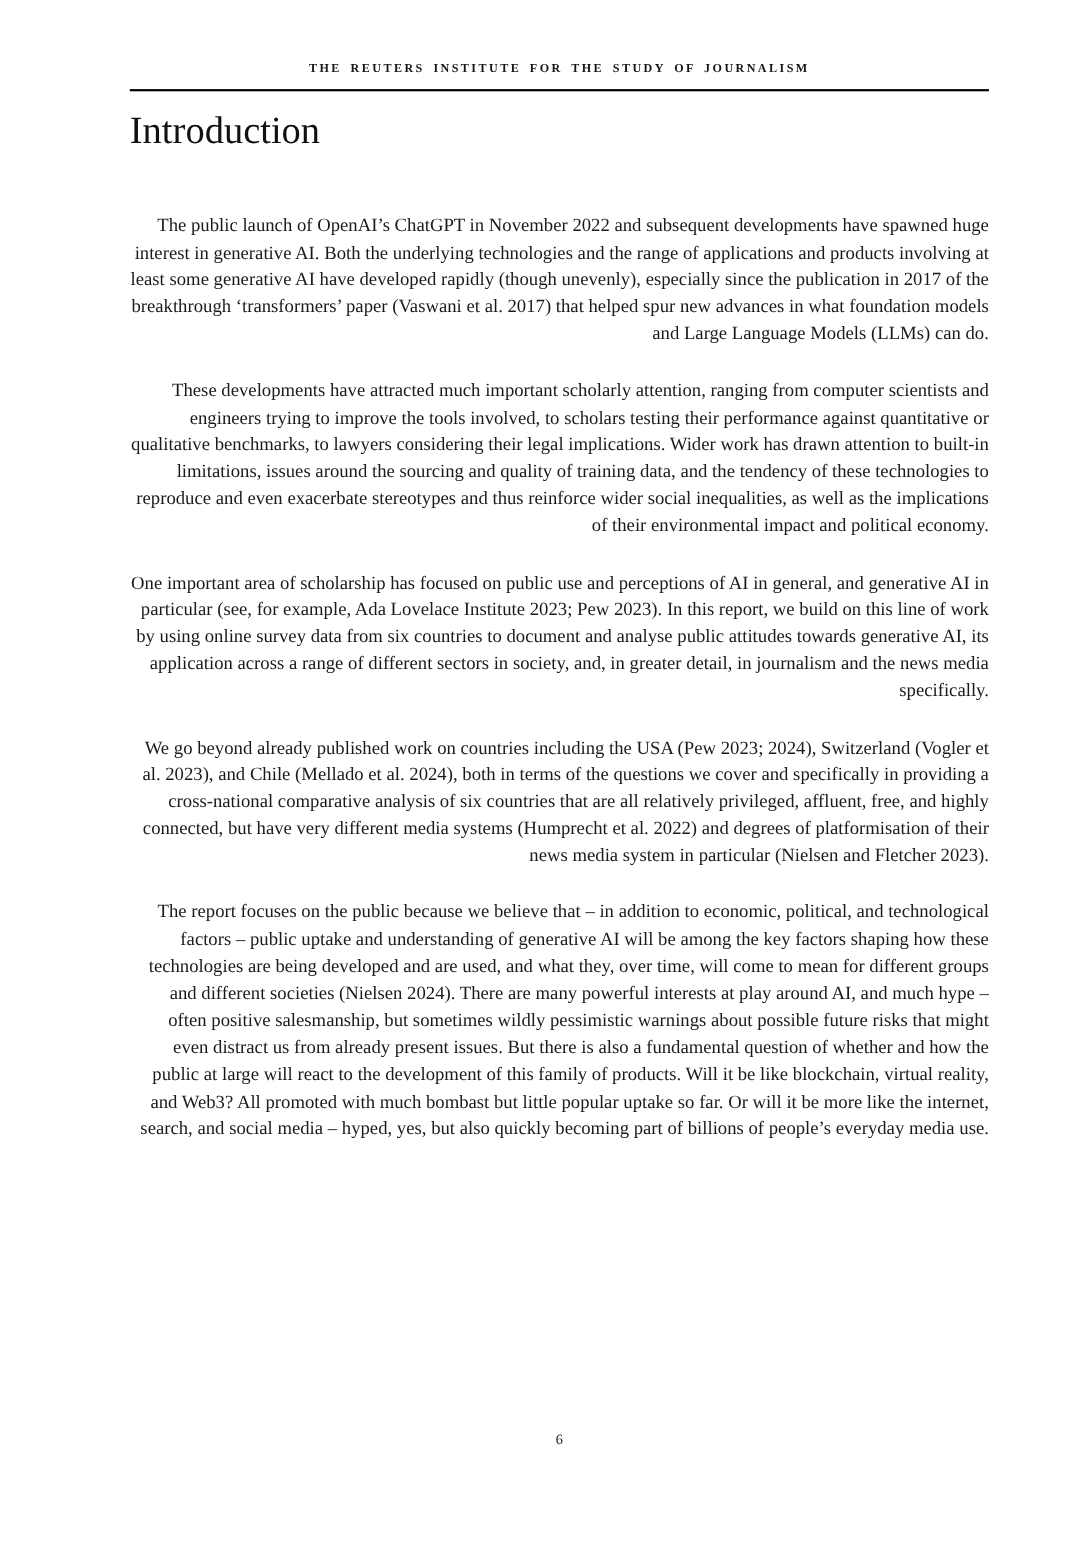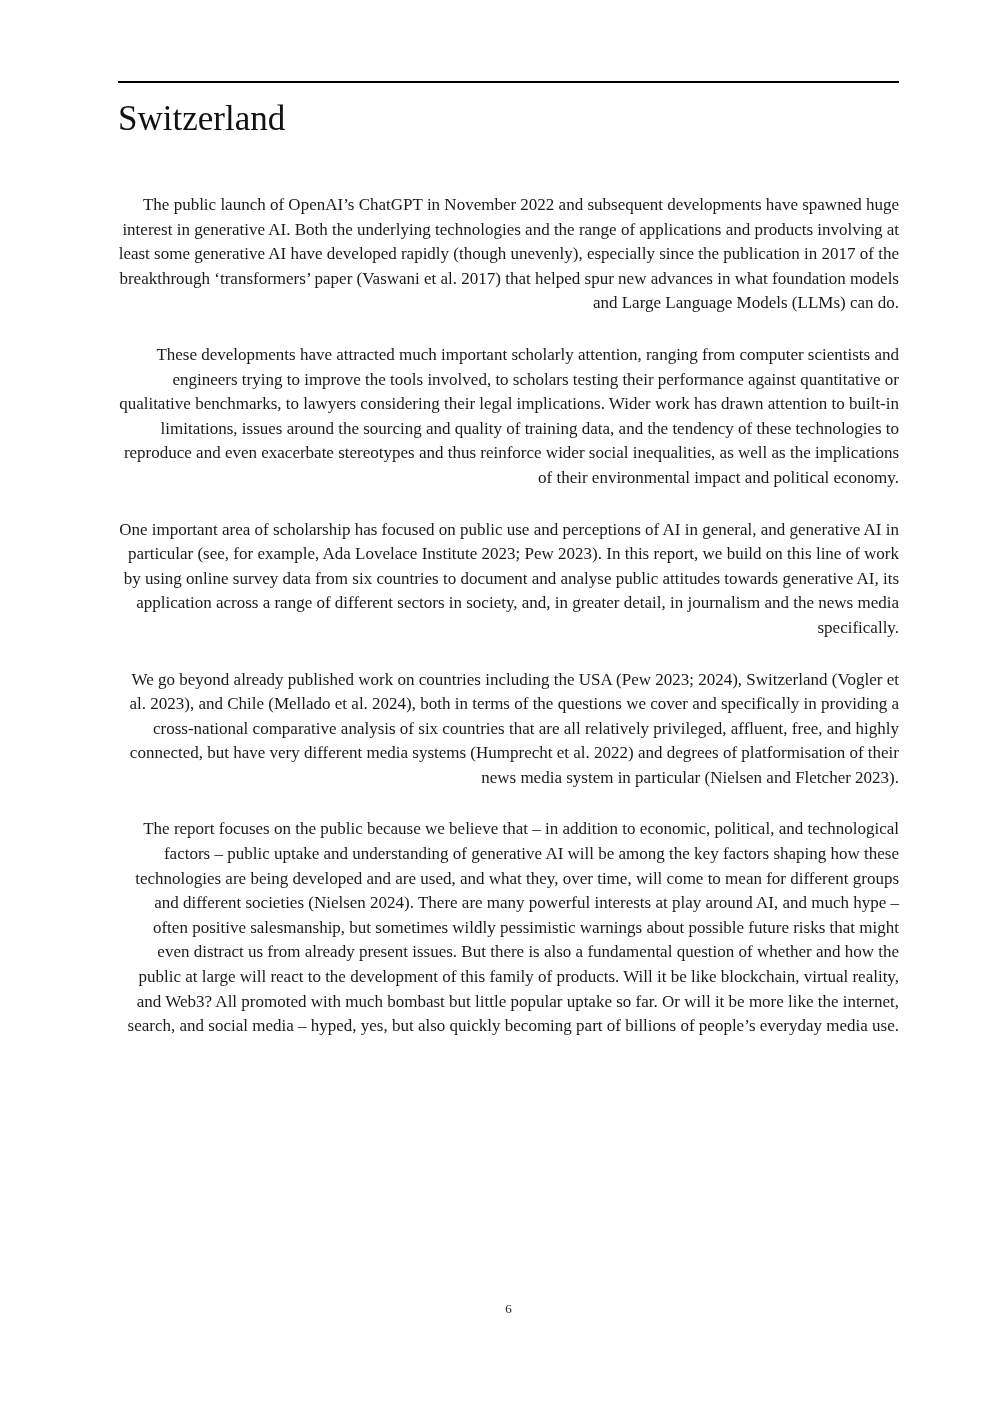--- a/index.html
+++ b/index.html
@@ -67,24 +67,25 @@
     text-align: center;
     font-size: 13px;
     color: #222222;
   }
 </style>
 </head>
 <body>
 
 <div class="page">
 
+  <div class="running-head">THE REUTERS INSTITUTE FOR THE STUDY OF JOURNALISM</div>
 
   <div class="head-rule"></div>
 
-  <h1 class="page-title">Switzerland</h1>
+  <h1 class="page-title">Introduction</h1>
 
   <div class="body-copy">
     <p>The public launch of OpenAI’s ChatGPT in November 2022 and subsequent developments have spawned huge interest in generative AI. Both the underlying technologies and the range of applications and products involving at least some generative AI have developed rapidly (though unevenly), especially since the publication in 2017 of the breakthrough ‘transformers’ paper (Vaswani et al. 2017) that helped spur new advances in what foundation models and Large Language Models (LLMs) can do.</p>
     <p>These developments have attracted much important scholarly attention, ranging from computer scientists and engineers trying to improve the tools involved, to scholars testing their performance against quantitative or qualitative benchmarks, to lawyers considering their legal implications. Wider work has drawn attention to built-in limitations, issues around the sourcing and quality of training data, and the tendency of these technologies to reproduce and even exacerbate stereotypes and thus reinforce wider social inequalities, as well as the implications of their environmental impact and political economy.</p>
     <p>One important area of scholarship has focused on public use and perceptions of AI in general, and generative AI in particular (see, for example, Ada Lovelace Institute 2023; Pew 2023). In this report, we build on this line of work by using online survey data from six countries to document and analyse public attitudes towards generative AI, its application across a range of different sectors in society, and, in greater detail, in journalism and the news media specifically.</p>
     <p>We go beyond already published work on countries including the USA (Pew 2023; 2024), Switzerland (Vogler et al. 2023), and Chile (Mellado et al. 2024), both in terms of the questions we cover and specifically in providing a cross-national comparative analysis of six countries that are all relatively privileged, affluent, free, and highly connected, but have very different media systems (Humprecht et al. 2022) and degrees of platformisation of their news media system in particular (Nielsen and Fletcher 2023).</p>
     <p>The report focuses on the public because we believe that – in addition to economic, political, and technological factors – public uptake and understanding of generative AI will be among the key factors shaping how these technologies are being developed and are used, and what they, over time, will come to mean for different groups and different societies (Nielsen 2024). There are many powerful interests at play around AI, and much hype – often positive salesmanship, but sometimes wildly pessimistic warnings about possible future risks that might even distract us from already present issues. But there is also a fundamental question of whether and how the public at large will react to the development of this family of products. Will it be like blockchain, virtual reality, and Web3? All promoted with much bombast but little popular uptake so far. Or will it be more like the internet, search, and social media – hyped, yes, but also quickly becoming part of billions of people’s everyday media use.</p>
   </div>
 
   <div class="page-number">6</div>

